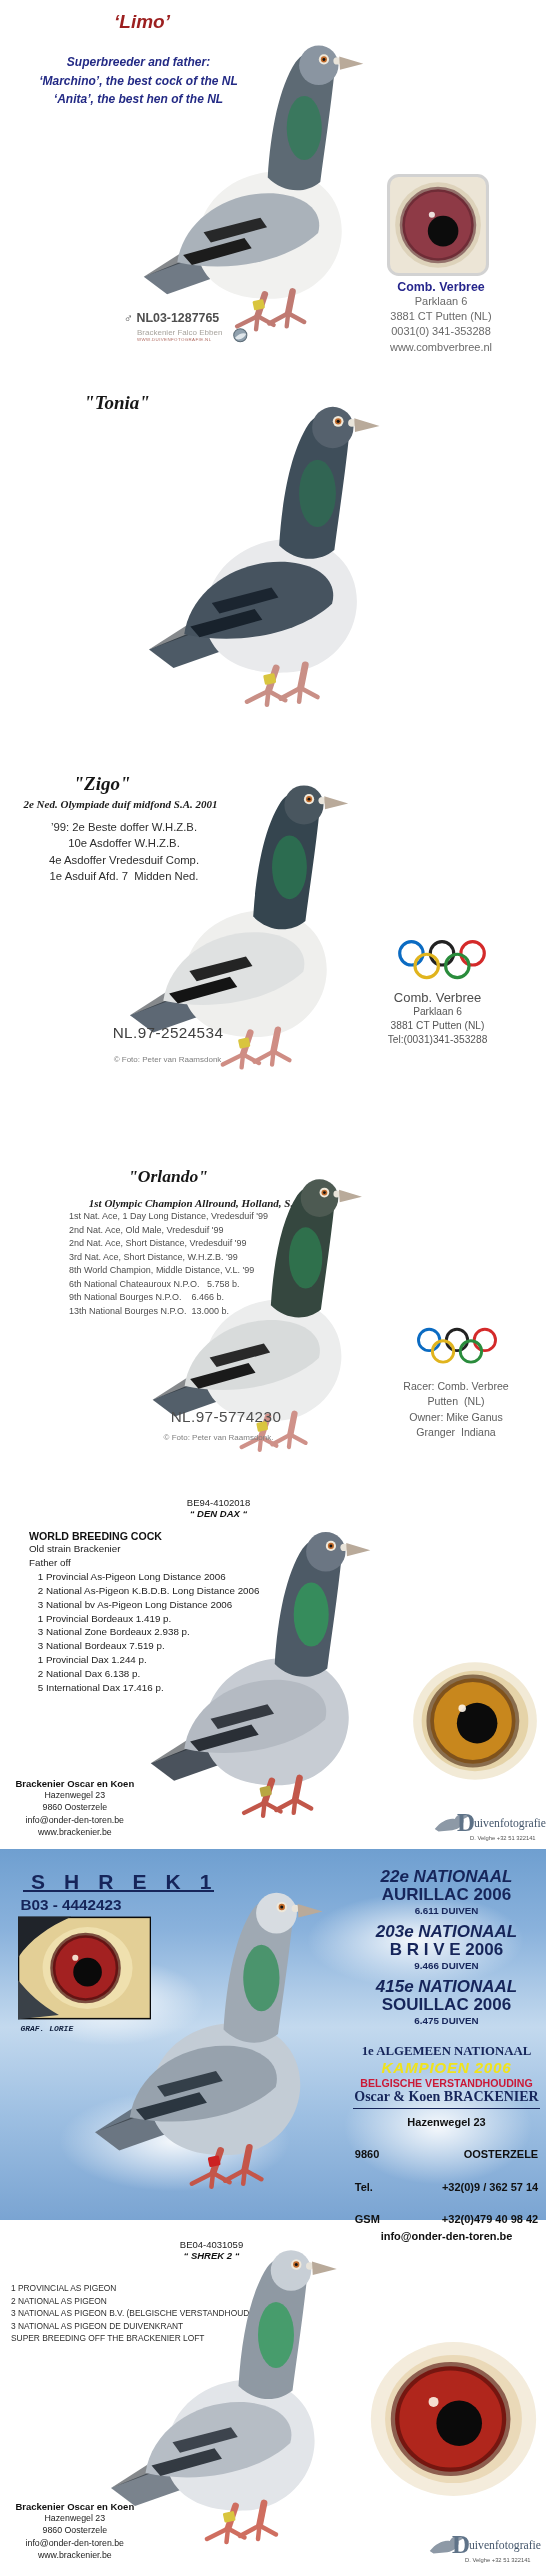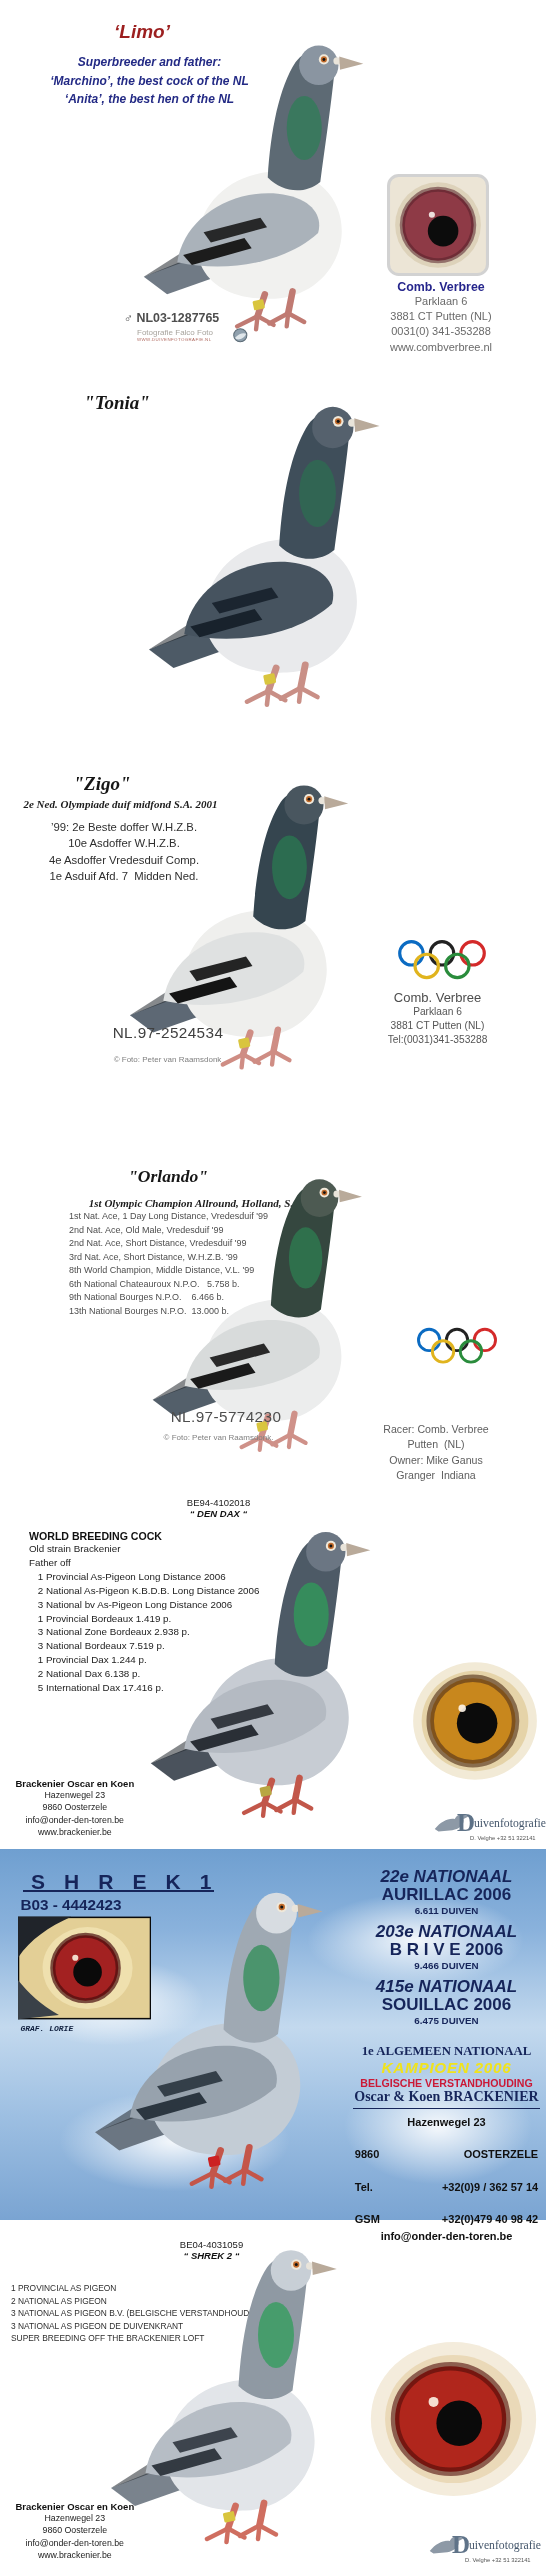--- a/index.html
+++ b/index.html
@@ -67,22 +67,22 @@
   .dv-name{position:absolute;left:42px;top:10.2px;font:11.7px "Liberation Serif",serif;color:#44566b;}
   .dv-sub{position:absolute;left:38px;top:28px;font:5.8px "Liberation Sans",sans-serif;color:#555;}
   .eye-frame{position:absolute;}
 </style>
 </head>
 <body>
 
 <div id="page">
 
   <div class="sec" id="sec-limo" style="top:0;height:357px;">
-    <div class="abs limo-title center" style="left:29px;top:21px;width:226px;">‘Limo’</div>
-    <div class="abs center" style="left:11px;top:53px;width:277px;">
+    <div class="abs limo-title center" style="left:29px;top:11px;width:226px;">‘Limo’</div>
+    <div class="abs center" style="left:0;top:53px;width:277px;">
       <div class="limo-sub">Superbreeder and father:</div>
       <div class="limo-sub">‘Marchino’, the best cock of the NL</div>
       <div class="limo-sub">‘Anita’, the best hen of the NL</div>
     </div>
 
     <div class="abs" style="left:135px;top:20.4px;width:248px;height:321px;"><svg viewBox="0 0 340 440" width="100%" height="100%" preserveAspectRatio="xMidYMid meet">
     <path d="M12 352 L128 305 L152 338 L44 376 Z" fill="#707a85"></path>
     <path d="M12 352 L74 329 L62 320 Z" fill="#23282e" opacity="0.55"></path>
     <path d="M90 335 C72 268 118 214 186 208 C252 203 288 248 283 298 C278 346 238 380 192 382 C148 384 106 372 90 335 Z" fill="#f1f1ef"></path>
     <path d="M58 332 C66 274 128 232 196 238 C242 243 258 268 251 292 C210 330 132 348 58 332 Z" fill="#aab2ba"></path>
@@ -126,21 +126,21 @@
       <div class="contact1-name">Comb. Verbree</div>
       <div class="contact1-line">Parklaan 6</div>
       <div class="contact1-line">3881 CT Putten (NL)</div>
       <div class="contact1-line">0031(0) 341-353288</div>
       <div class="contact1-line">www.combverbree.nl</div>
     </div>
 
     <div class="abs ring-gray center" style="left:95px;top:311px;width:153px;">♂ NL03-1287765</div>
 
     <div class="abs" style="left:137px;top:328px;width:117px;">
-      <div class="falco">Fotografie Falco Foto</div>
+      <div class="falco">Brackenier Falco Ebben</div>
       <div class="falco-sub">WWW.DUIVENFOTOGRAFIE.NL</div>
     </div>
     <svg class="abs" style="left:233px;top:328px;" width="14.6" height="14.6" viewBox="0 0 20 20">
       <circle cx="10" cy="10" r="9" fill="#8fa0ad"></circle>
       <path d="M3 13 C8 8 14 6 18 8 C16 14 9 17 4 15 Z" fill="#dfe6ea"></path>
       <circle cx="10" cy="10" r="9" fill="none" stroke="#5c6b76" stroke-width="1.4"></circle>
     </svg>
   </div>
 
   <div class="sec" id="sec-tonia" style="top:357px;height:372px;">
@@ -286,21 +286,21 @@
     <svg class="abs" style="left:414px;top:199px;" width="86" height="41" viewBox="0 0 104 50">
       <g fill="none" stroke-width="3.5">
         <circle cx="18" cy="17" r="13" stroke="#0b6bc2"></circle>
         <circle cx="52" cy="17" r="13" stroke="#222222"></circle>
         <circle cx="86" cy="17" r="13" stroke="#d42a2a"></circle>
         <circle cx="35" cy="31" r="13" stroke="#e0b41e"></circle>
         <circle cx="69" cy="31" r="13" stroke="#2a8c3c"></circle>
       </g>
     </svg>
 
-    <div class="abs center" style="left:356px;top:252px;width:160px;margin-top:43px;">
+    <div class="abs center" style="left:376px;top:252px;width:160px;">
       <div class="owner-line pre">Racer: Comb. Verbree</div>
       <div class="owner-line pre">Putten  (NL)</div>
       <div class="owner-line pre">Owner: Mike Ganus</div>
       <div class="owner-line pre">Granger  Indiana</div>
     </div>
 
     <div class="abs big-ring center" style="left:153px;top:281px;width:146px;color:#4e4e4e;">NL.97-5774230</div>
     <div class="abs foto-credit center" style="left:142px;top:306px;width:153px;">© Foto: Peter van Raamsdonk.</div>
   </div>
 

